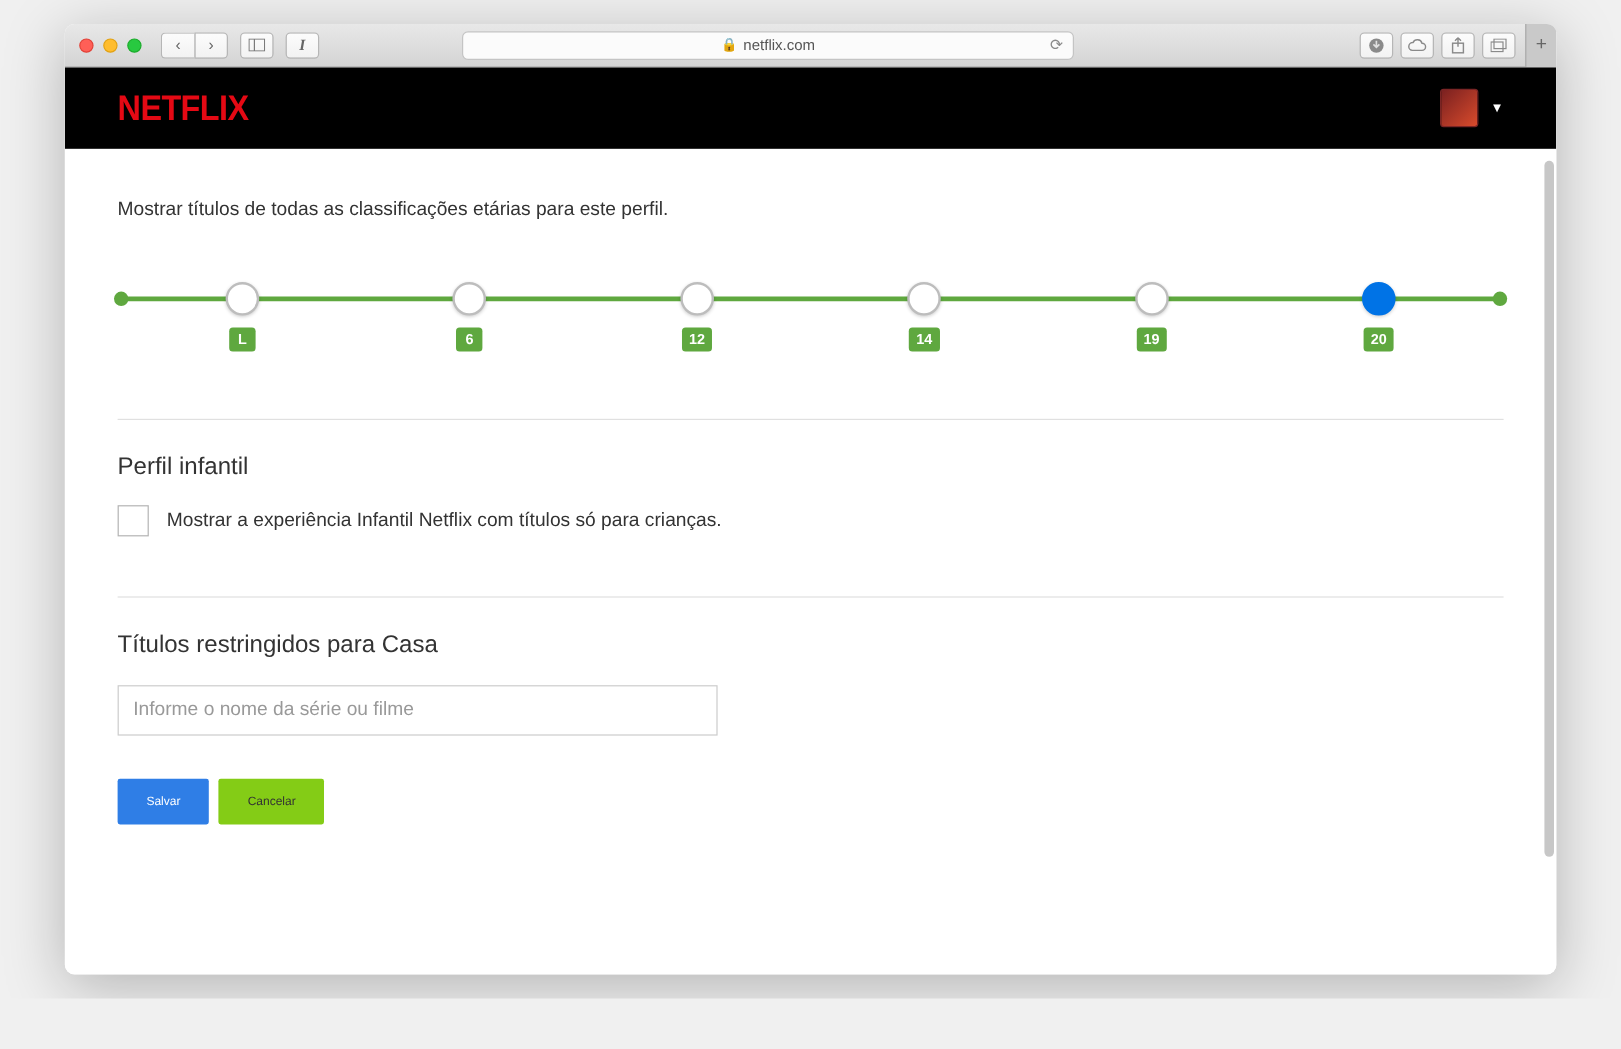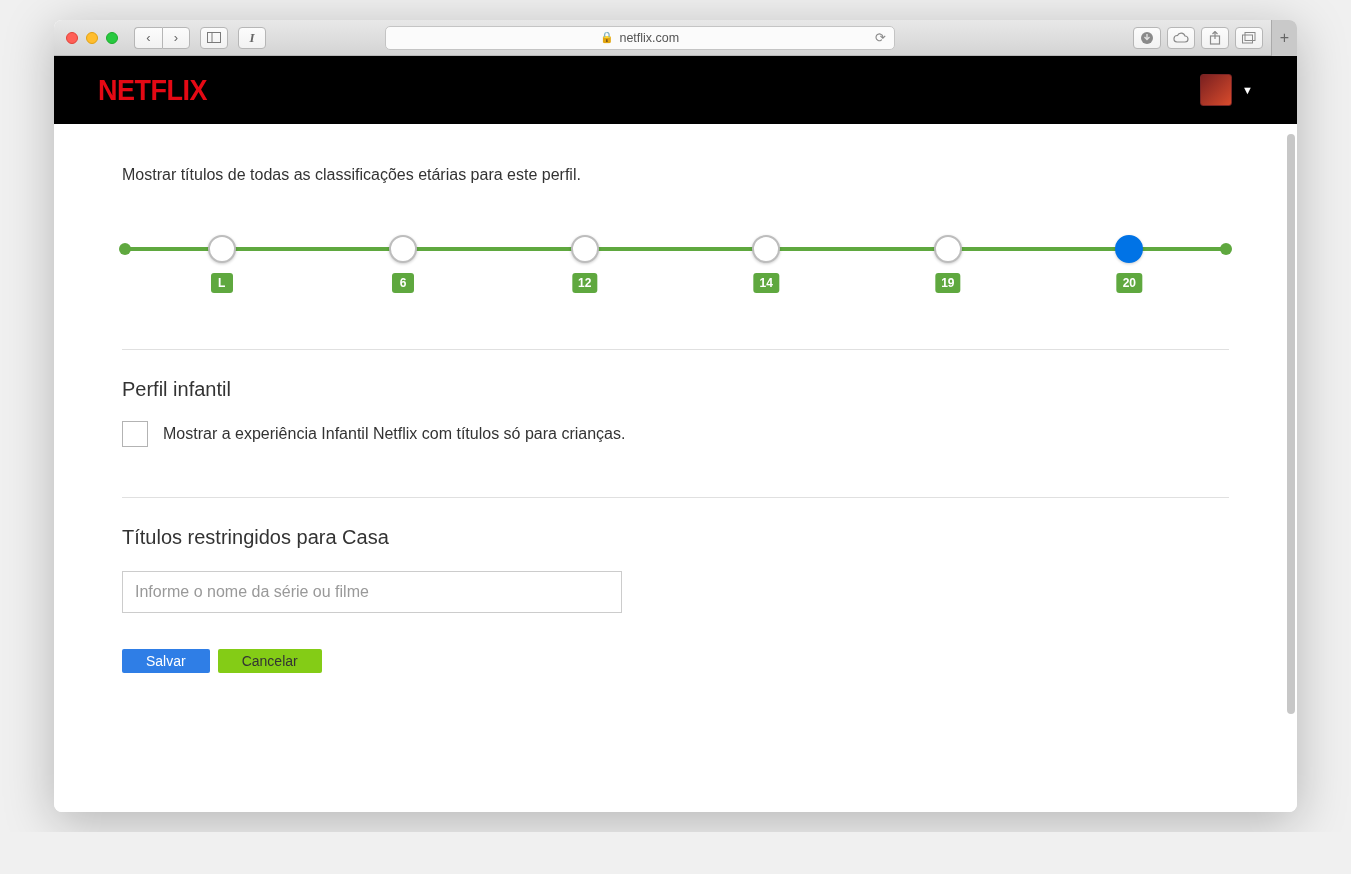--- a/index.html
+++ b/index.html
@@ -62,21 +62,21 @@
       position: relative;
     }
     .nf-logo {
       font-family: Arial Black, Arial, sans-serif;
       font-weight: 900; color: #e50914; font-size: 27px;
       letter-spacing: -0.5px; transform: scaleY(1.1);
     }
     .profile-ctl { margin-left: auto; display: flex; align-items: center; gap: 10px; }
     .avatar { width: 32px; height: 32px; border-radius: 3px; background: linear-gradient(135deg,#7a2020,#d84b2c); border:1px solid #7a2525;}
     .caret-down { color: #fff; font-size: 11px; }
-    .content-area { padding: 0 68px 60px; }
+    .content-area { padding: 0 44px 60px; }
     .section-sub { font-size: 16px; color: #333; margin-top: 42px; }
     
     .slider-wrap { position: relative; margin-top: 55px; height: 60px; }
     .track {
       position: absolute; left: 0; right: 0; top: 8px; height: 4px;
       background: #5fa83f; border-radius: 2px;
     }
     .track-end {
       position: absolute; top: 4px; width: 12px; height: 12px; border-radius: 50%;
       background: #5fa83f;
@@ -108,21 +108,21 @@
     }
     .search-input::placeholder { color: #999; }
     .restricted-row {
       display: flex; align-items: center; width: 500px;
       padding: 12px 10px 0; justify-content: space-between;
     }
     .restricted-title { color: #b00500; font-size: 15.5px; }
     .remove-x { color: #999; font-size: 16px; cursor: pointer; font-weight: 300; }
     .button-row { display: flex; gap: 8px; margin-top: 36px; }
     .btn {
-      height: 24px; padding: 0 24px; font-size: 14px; border: none;
+      height: 38px; padding: 0 24px; font-size: 10px; border: none;
       cursor: pointer; border-radius: 2px;
     }
     .btn-primary { background: #2f7ee6; color: #fff; }
     .btn-secondary { background: #84cc16; color: #333; }
     
     .arrow {
       position: absolute; width: 0; height: 0; z-index: 50;
     }
     .scrollbar-fake {
       position: absolute; right: 2px; top: 78px; width: 8px; height: 580px;

